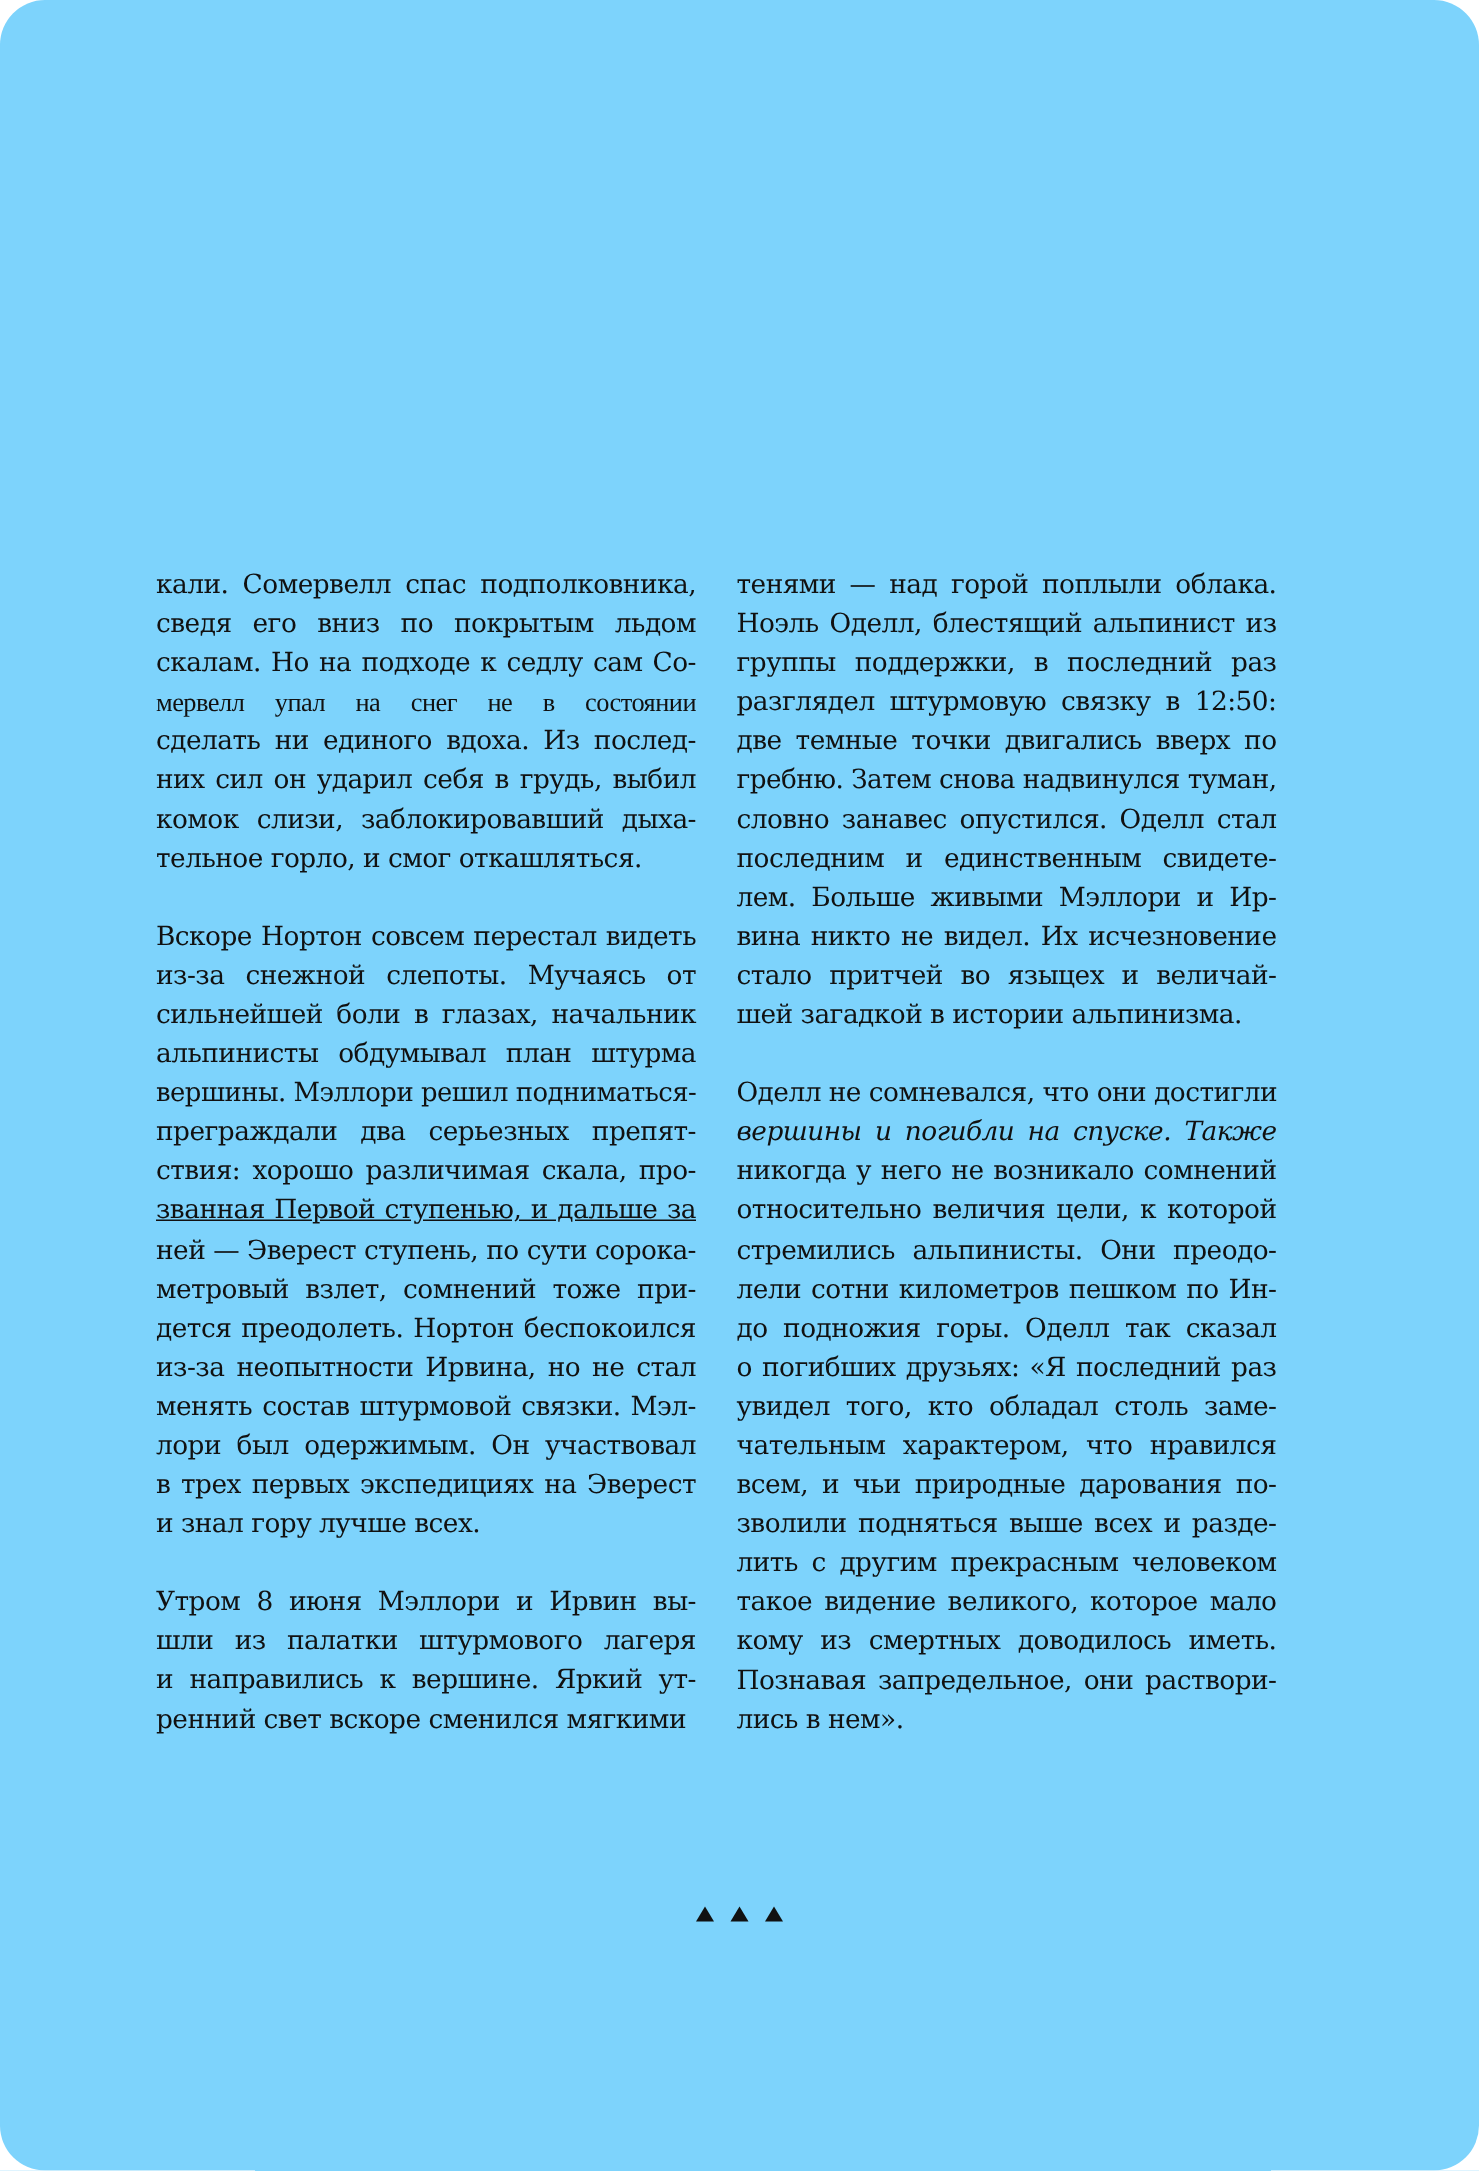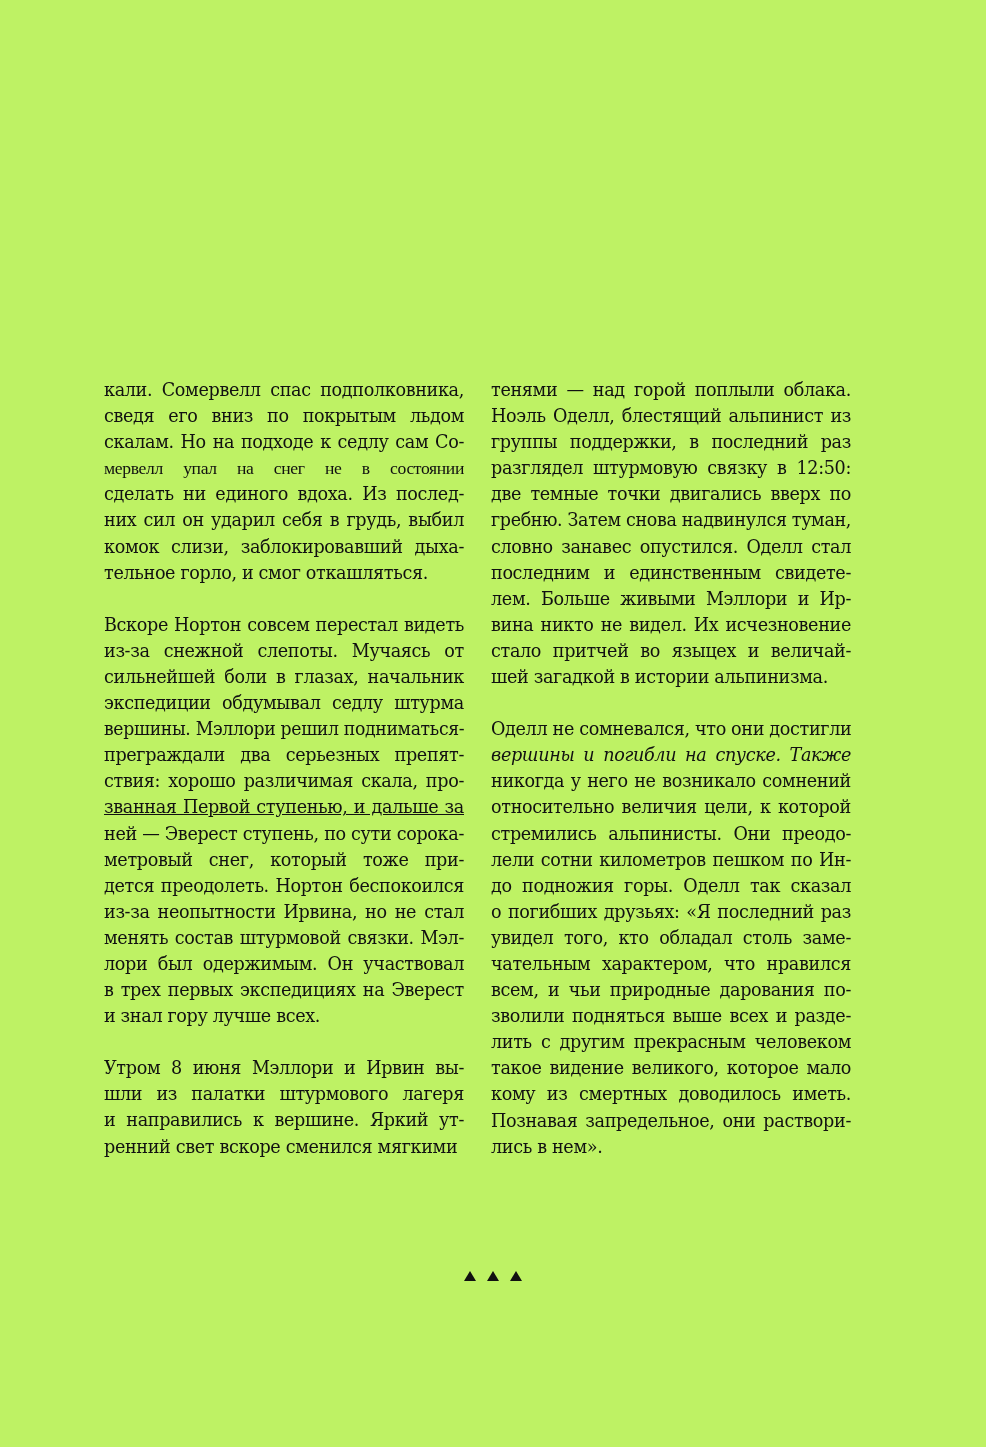--- a/index.html
+++ b/index.html
@@ -1,17 +1,17 @@
 <!DOCTYPE html>
 <html><head>
 <meta charset="utf-8">
 <style>
   html, body { margin: 0; padding: 0; background: #ffffff; }
   body { width: 986px; height: 1447px; position: relative; overflow: hidden; }
-  .page { position: absolute; left: 0; top: 0; width: 986px; height: 1447px; background: #bef264; }
+  .page { position: absolute; left: 0; top: 0; width: 986px; height: 1447px; background: #7dd3fc; border-radius: 30px; }
   .col {
     position: absolute; top: 377px; width: 360px;
     font-family: "DejaVu Serif", serif;
     font-size: 17.6px; line-height: 26.1px; color: #111;
     letter-spacing: -0.35px;
   }
   .col.left { left: 104px; }
   .col.right { left: 491px; }
   .line { display: block; white-space: nowrap; text-align: justify; text-align-last: justify; height: 26.1px; overflow: visible; }
   .line.last { text-align-last: left; }
@@ -39,27 +39,27 @@
         <span class="line" style="display: block; width: 360px;">сделать ни единого вдоха. Из послед-</span>
         <span class="line" style="display: block; width: 360px;">них сил он ударил себя в грудь, выбил</span>
         <span class="line" style="display: block; width: 360px;">комок слизи, заблокировавший дыха-</span>
         <span class="line last" style="display: block; width: 360px;">тельное горло, и смог откашляться.</span>
       </div>
       <div class="para-gap"></div>
       <div>
         <span class="line" style="display: block; width: 360px;">Вскоре Нортон совсем перестал видеть</span>
         <span class="line" style="display: block; width: 360px;">из-за снежной слепоты. Мучаясь от</span>
         <span class="line" style="display: block; width: 360px;">сильнейшей боли в глазах, начальник</span>
-        <span class="line" style="display: block; width: 360px;">экспедиции обдумывал седлу штурма</span>
+        <span class="line" style="display: block; width: 360px;">альпинисты обдумывал план штурма</span>
         <span class="line" style="display: block; width: 367px; transform-origin: left center; transform: scaleX(0.980926);">вершины. Мэллори решил подниматься-</span>
         <span class="line" style="display: block; width: 360px;">преграждали два серьезных препят-</span>
         <span class="line" style="display: block; width: 360px;">ствия: хорошо различимая скала, про-</span>
         <span class="line" style="display: block; width: 360px; text-decoration: underline;">званная Первой ступенью, и дальше за</span>
         <span class="line" style="display: block; width: 360px;">ней — Эверест ступень, по сути сорока-</span>
-        <span class="line" style="display: block; width: 360px;">метровый снег, который тоже при-</span>
+        <span class="line" style="display: block; width: 360px;">метровый взлет, сомнений тоже при-</span>
         <span class="line" style="display: block; width: 360px;">дется преодолеть. Нортон беспокоился</span>
         <span class="line" style="display: block; width: 360px;">из-за неопытности Ирвина, но не стал</span>
         <span class="line" style="display: block; width: 360px;">менять состав штурмовой связки. Мэл-</span>
         <span class="line" style="display: block; width: 360px;">лори был одержимым. Он участвовал</span>
         <span class="line" style="display: block; width: 360px;">в трех первых экспедициях на Эверест</span>
         <span class="line last" style="display: block; width: 360px;">и знал гору лучше всех.</span>
       </div>
       <div class="para-gap"></div>
       <div>
         <span class="line" style="display: block; width: 360px;">Утром 8 июня Мэллори и Ирвин вы-</span>

